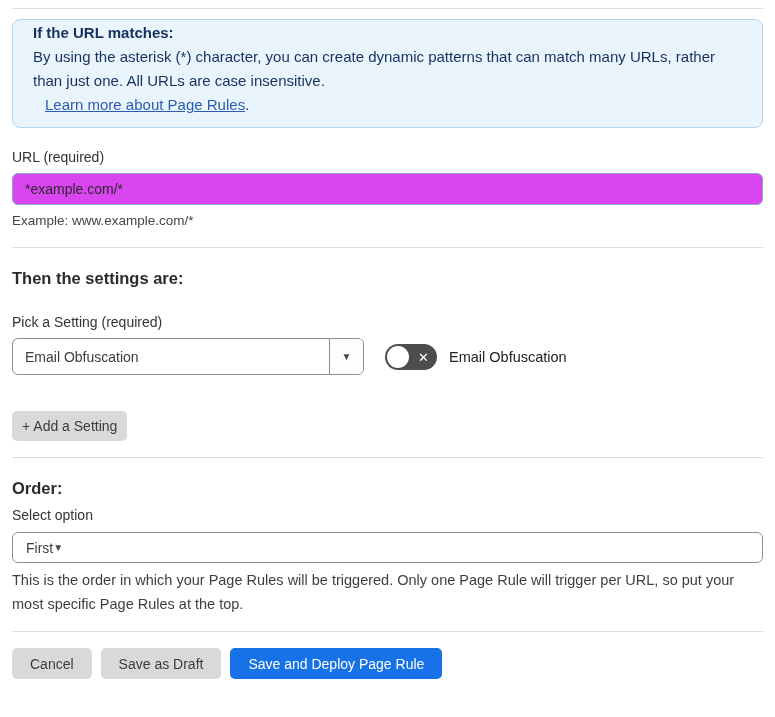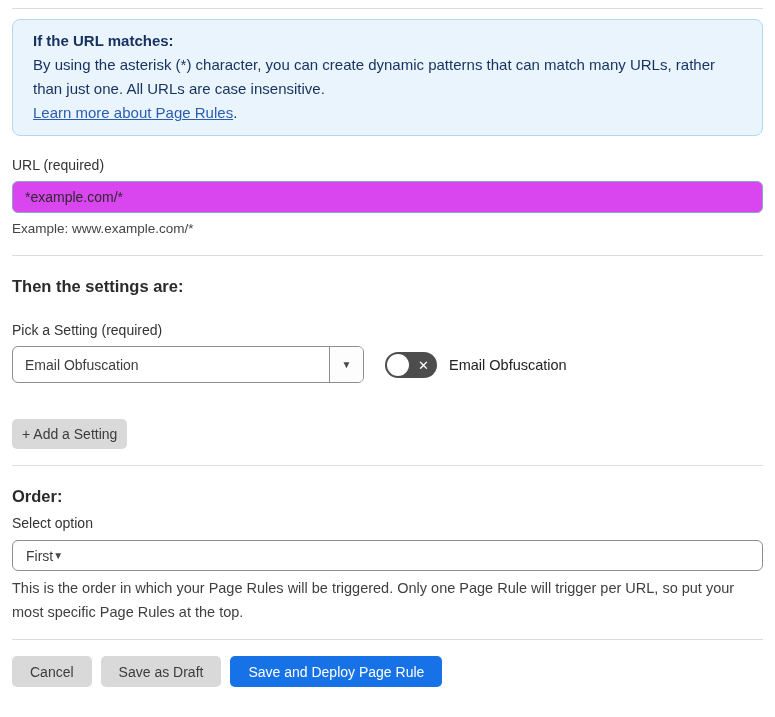--- a/index.html
+++ b/index.html
@@ -27,30 +27,31 @@
     border-top: 1px solid #dcdcdc;
     height: 0;
   }
   .divider-title { margin-top: 8px; }
 
   .info-box {
     margin-top: 10px;
     background: #e9f4fd;
     border: 1px solid #b3d7f2;
     border-radius: 8px;
-    padding: 9px 20px 10px 20px;
+    padding: 1px 20px 10px 20px;
     color: #16315e;
     font-size: 15px;
     line-height: 24px;
   }
   .info-box .info-heading { font-weight: 700; }
   .info-link {
     color: #2a5db0;
     text-decoration: underline;
     cursor: pointer;
+    margin-left: 12px;
   }
 
   .field-label {
     font-size: 14px;
     color: #333333;
     line-height: 18px;
   }
   .url-label { margin-top: 20px; }
 
   .url-input {

